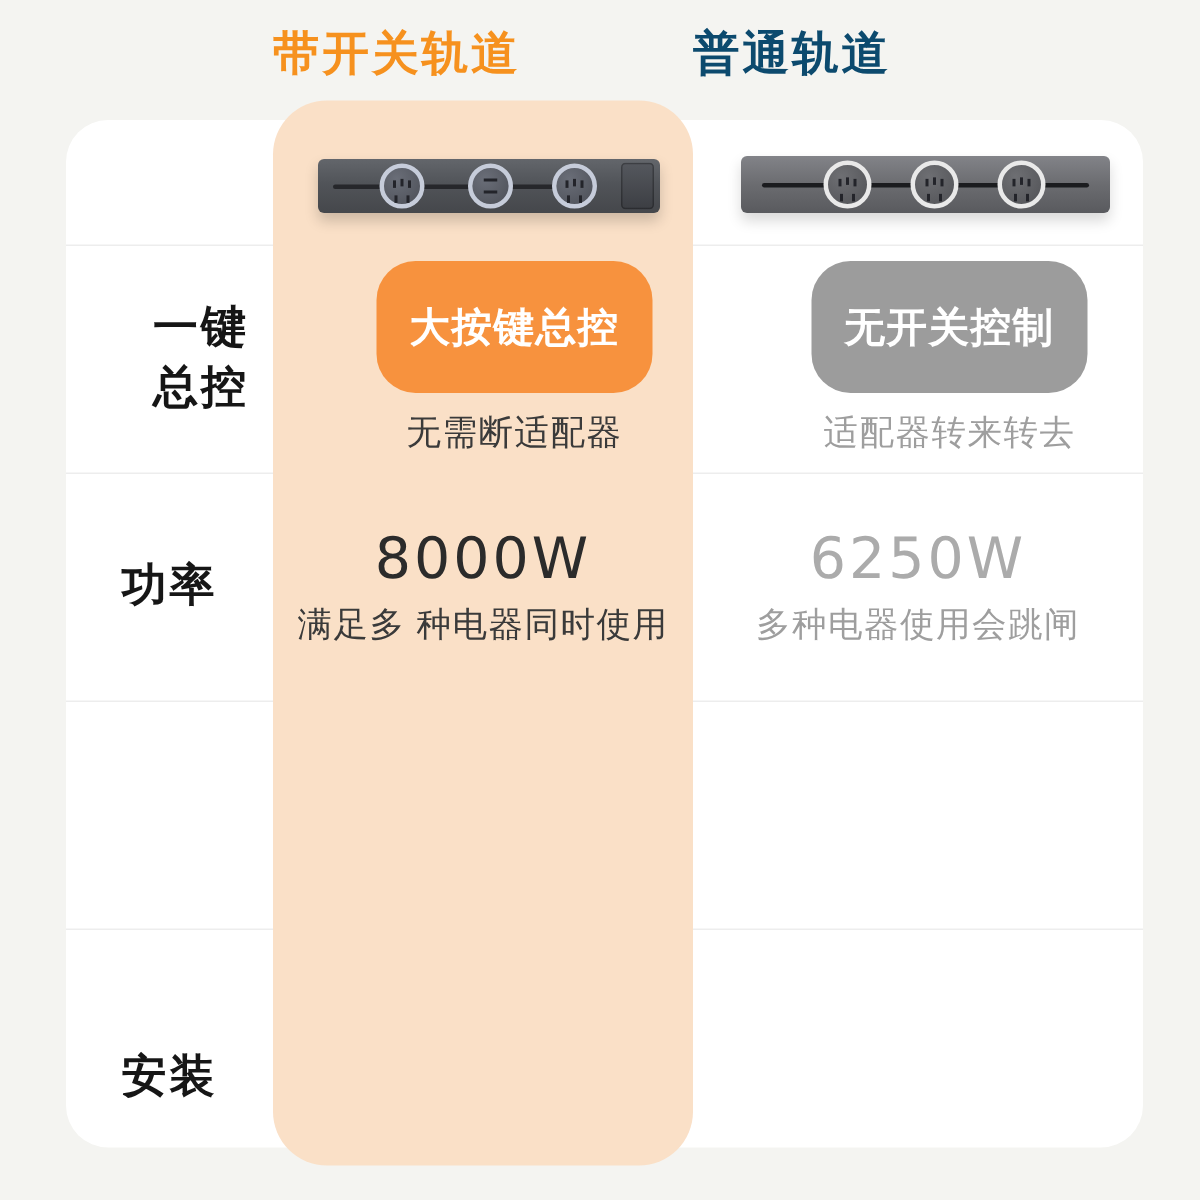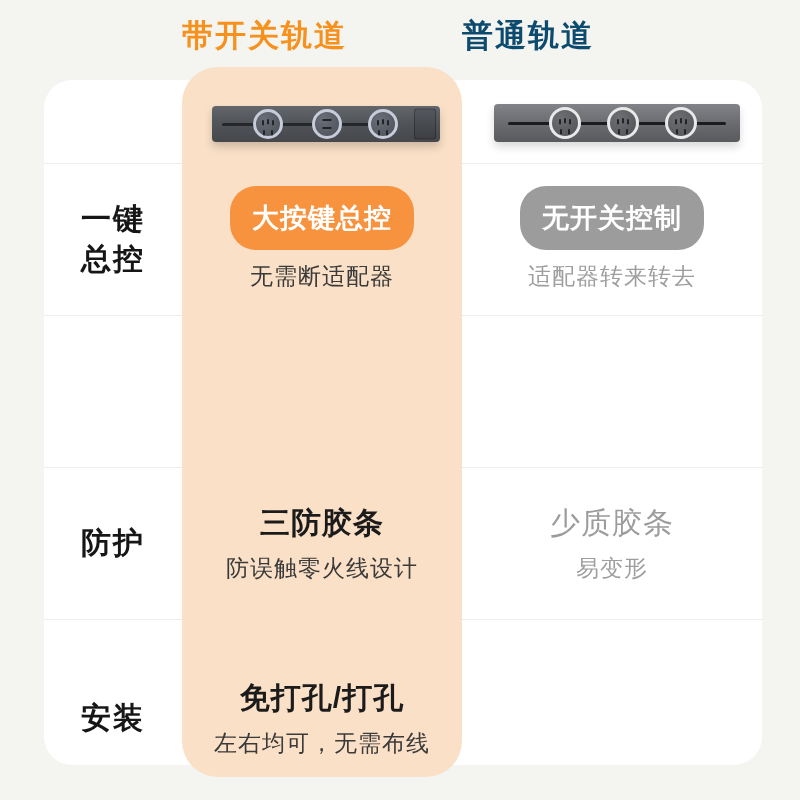--- a/index.html
+++ b/index.html
@@ -62,31 +62,31 @@
   .track-right .socket{width:32px;height:32px;border:3px solid #E9E9E9;
     background:radial-gradient(circle at 35% 30%,#6e6f73,#515256);}
   .pins{position:absolute;left:50%;top:50%;width:2px;height:5px;background:#23242a;
     transform:translate(-50%,-95%);
     box-shadow:-5px 1px 0 #23242a,5px 1px 0 #23242a,-4px 11px 0 #23242a,4px 11px 0 #23242a;}
   .socket.alt .pins{width:9px;height:2px;transform:translate(-50%,-50%) translateY(-4px);
     box-shadow:0 8px 0 #23242a;}
   
   .row{position:absolute;left:44px;width:718px;display:grid;
     grid-template-columns:138px 280px 300px;}
-  .r1{top:163px;height:152px;}
+  .r1{top:163px;height:152px;margin-left:21px;}
   .r2{top:315px;height:152px;}
   .r3{top:467px;height:152px;}
   .r4{top:645px;height:146px;}
   .cell{display:flex;flex-direction:column;align-items:center;justify-content:center;}
   .row-label{
     font-size:30px;font-weight:bold;color:#161616;letter-spacing:2px;
     line-height:40px;text-align:center;white-space:pre-line;
   }
   .pill{
-    border-radius:26px;padding:14px 22px;color:#ffffff;
+    border-radius:26px;padding:26px 22px;color:#ffffff;
     font-size:27px;font-weight:bold;letter-spacing:1px;margin-bottom:11px;
   }
   .pill.orange{background:var(--pill-orange);}
   .pill.gray{background:var(--pill-gray);}
   .title{font-size:30px;font-weight:bold;letter-spacing:1px;margin-bottom:9px;}
   .title.dark{color:#1b1b1b;}
   .title.muted{color:#9c9c9c;font-weight:500;}
   .watt{font-size:38px;font-weight:400;letter-spacing:2px;margin-bottom:7px;
     font-family:"DejaVu Sans","Liberation Sans",sans-serif;}
   .watt.dark{color:#2b2b2b;}
@@ -147,38 +147,34 @@
     <div class="cell">
       <div class="pill orange">大按键总控</div>
       <div class="sub dark">无需断适配器</div>
     </div>
     <div class="cell">
       <div class="pill gray">无开关控制</div>
       <div class="sub muted">适配器转来转去</div>
     </div>
   </div>
 
-
-  <div class="row r3">
+  <div class="row r2">
     <div class="cell">
-        <div class="row-label">防护</div>
+        <div class="row-label">功率</div>
       </div>
     <div class="cell">
-      <div class="title dark">三防胶条</div>
-      <div class="sub dark">防误触零火线设计</div>
+      <div class="watt dark">8000W</div>
+      <div class="sub dark">满足多 种电器同时使用</div>
     </div>
     <div class="cell">
-      <div class="title muted">少质胶条</div>
-      <div class="sub muted">易变形</div>
+      <div class="watt muted">6250W</div>
+      <div class="sub muted">多种电器使用会跳闸</div>
     </div>
   </div>
+
 
   <div class="row r4">
     <div class="cell">
         <div class="row-label">安装</div>
       </div>
-    <div class="cell">
-      <div class="title dark">免打孔/打孔</div>
-      <div class="sub dark">左右均可，无需布线</div>
-    </div>
   </div>
 
 </div>
 
 </body></html>

